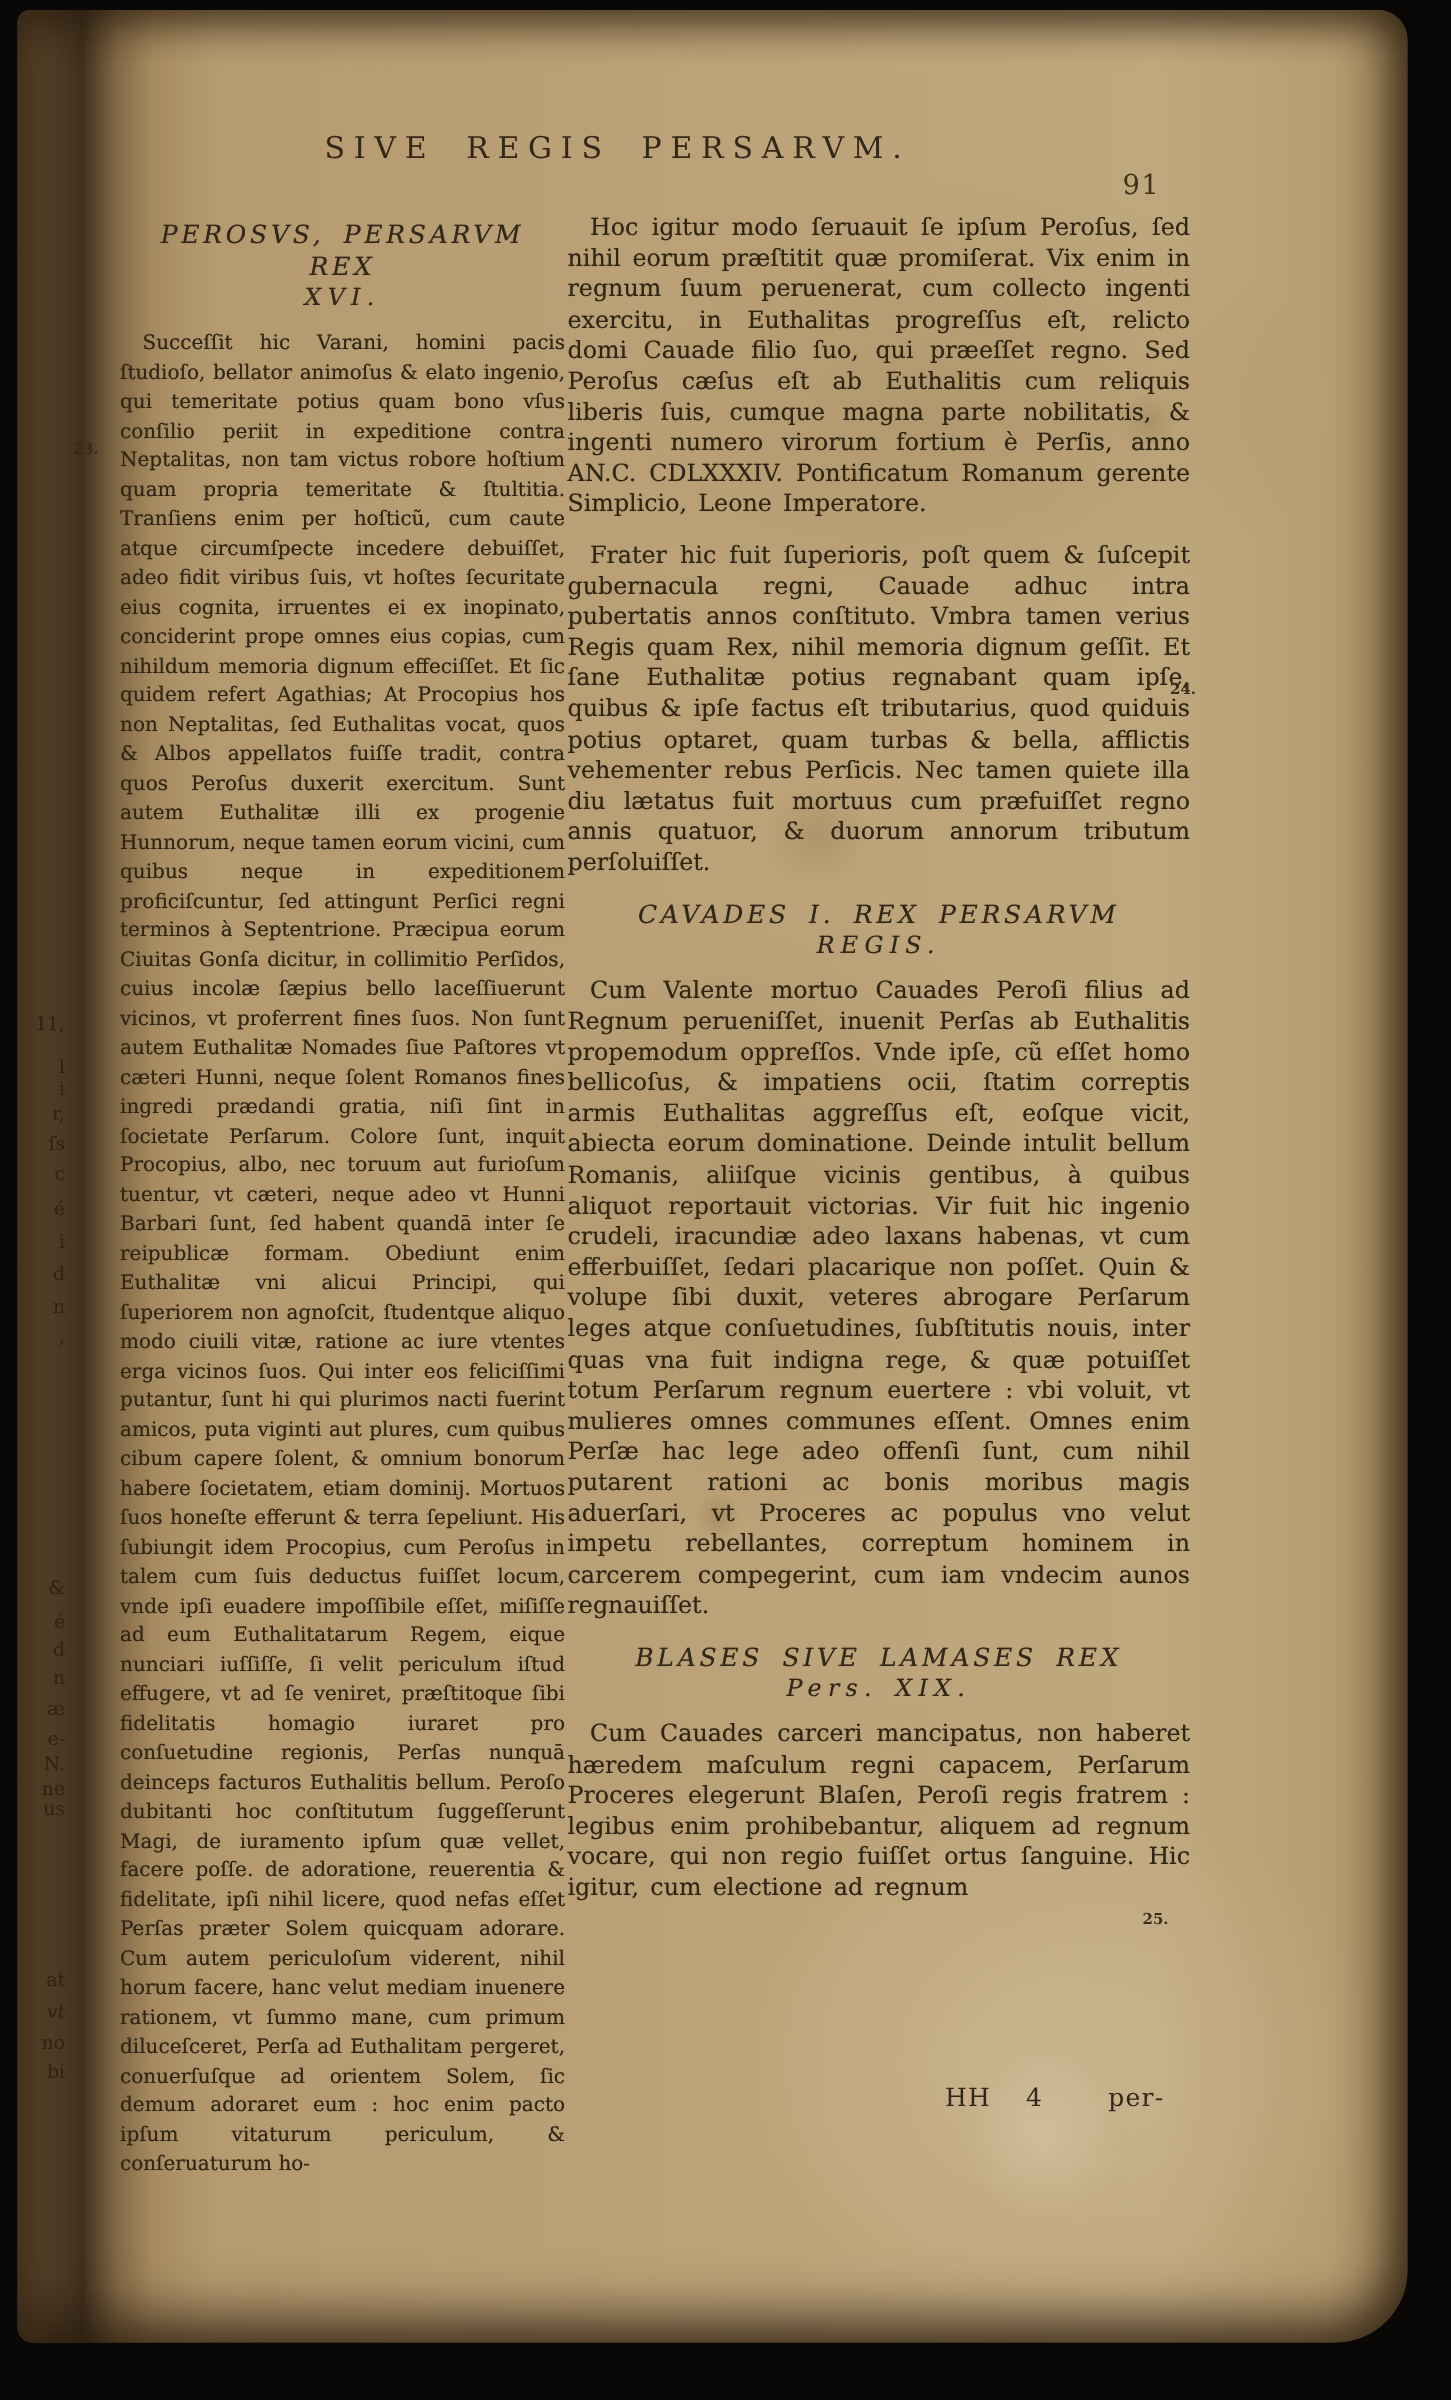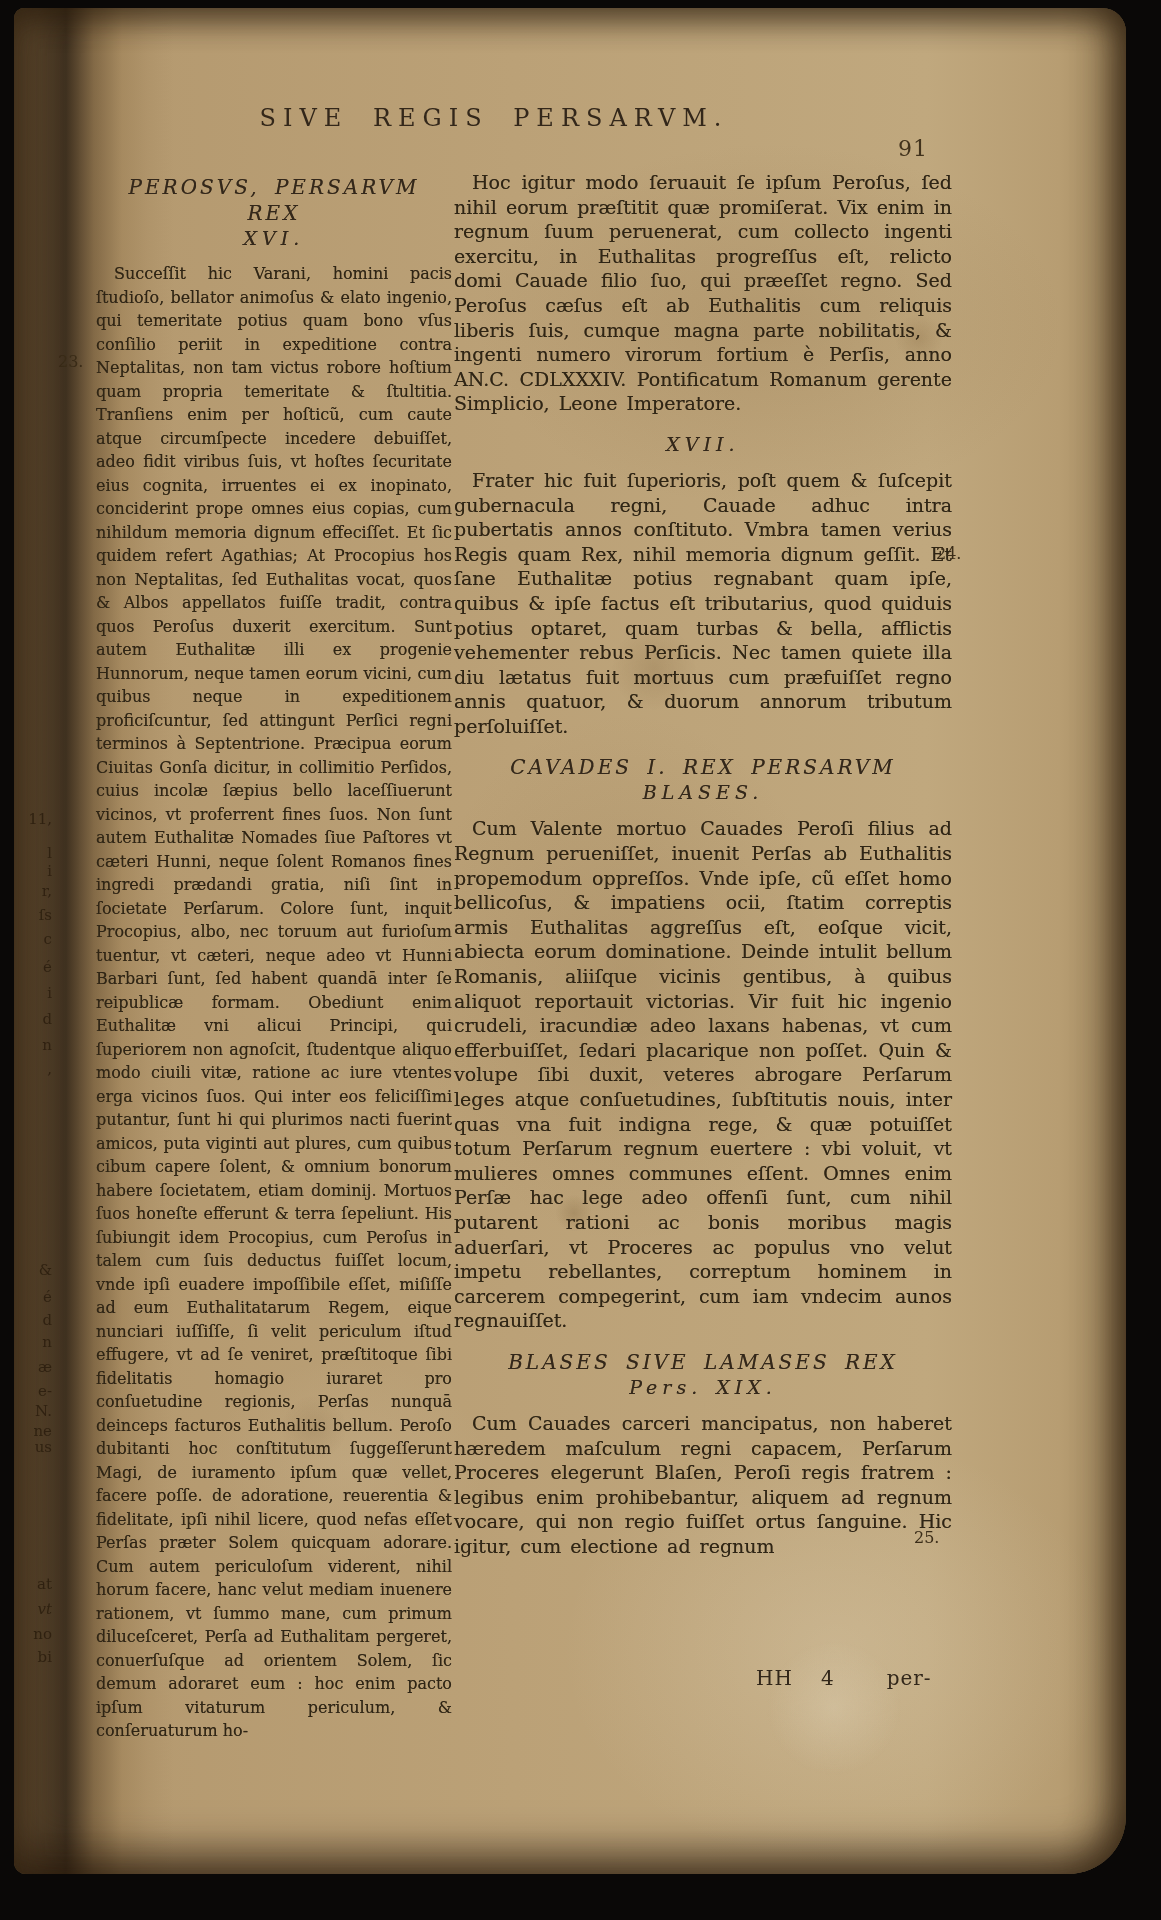--- a/index.html
+++ b/index.html
@@ -35,21 +35,21 @@
         font-size:24px;letter-spacing:7px;color:#33271a;word-spacing:10px;}
   .page-number{position:absolute;left:884px;top:128px;font-size:22px;letter-spacing:1px;color:#41321c;}
   .col{position:absolute;color:#2f2515;text-shadow:0 0 .6px rgba(47,37,21,.55);}
   .col-left{left:82px;top:150px;width:356px;font-size:16px;line-height:23.5px;}
   .col-right{left:440px;top:162px;width:498px;font-size:19px;line-height:24.6px;word-spacing:3px;}
   .para{margin:0;text-align:justify;}
   .para.indent{text-indent:18px;}
   .sect{margin:16px 0 12px;text-align:center;font-style:italic;color:#33271a;}
   .sect1{font-size:20px;letter-spacing:3px;line-height:26px;word-spacing:6px;}
   .sect2{font-size:19px;letter-spacing:5px;line-height:24px;}
-  .mnote{position:absolute;font-size:16px;color:#3a2c18;}
+  .mnote{position:absolute;font-size:12px;color:#3a2c18;font-weight:bold;}
   .note-0{left:44px;top:344px;}
   .note-1{left:922px;top:536px;}
   .note-2{left:900px;top:1520px;}
   .footer{position:absolute;left:742px;top:1658px;font-size:20px;color:#32271a;letter-spacing:1px;}
   .signum{margin-left:28px;}
   .catch{margin-left:52px;}
 </style>
 </head>
 <body>
 
@@ -90,26 +90,25 @@
     <div class="col col-left">
         <div class="sect">
           <div class="sect1">PEROSVS, PERSARVM REX</div>
           <div class="sect2">XVI.</div>
         </div>
         <p class="para indent">Succeſſit hic Varani, homini pacis ſtudioſo, bellator animoſus &amp; elato ingenio, qui temeritate potius quam bono vſus conſilio periit in expeditione contra Neptalitas, non tam victus robore hoſtium quam propria temeritate &amp; ſtultitia. Tranſiens enim per hoſticũ, cum caute atque circumſpecte incedere debuiſſet, adeo fidit viribus ſuis, vt hoſtes ſecuritate eius cognita, irruentes ei ex inopinato, conciderint prope omnes eius copias, cum nihildum memoria dignum effeciſſet. Et ſic quidem refert Agathias; At Procopius hos non Neptalitas, ſed Euthalitas vocat, quos &amp; Albos appellatos fuiſſe tradit, contra quos Peroſus duxerit exercitum. Sunt autem Euthalitæ illi ex progenie Hunnorum, neque tamen eorum vicini, cum quibus neque in expeditionem proficiſcuntur, ſed attingunt Perſici regni terminos à Septentrione. Præcipua eorum Ciuitas Gonſa dicitur, in collimitio Perſidos, cuius incolæ ſæpius bello laceſſiuerunt vicinos, vt proferrent fines ſuos. Non ſunt autem Euthalitæ Nomades ſiue Paſtores vt cæteri Hunni, neque ſolent Romanos fines ingredi prædandi gratia, niſi ſint in ſocietate Perſarum. Colore ſunt, inquit Procopius, albo, nec toruum aut furioſum tuentur, vt cæteri, neque adeo vt Hunni Barbari ſunt, ſed habent quandā inter ſe reipublicæ formam. Obediunt enim Euthalitæ vni alicui Principi, qui ſuperiorem non agnoſcit, ſtudentque aliquo modo ciuili vitæ, ratione ac iure vtentes erga vicinos ſuos. Qui inter eos feliciſſimi putantur, ſunt hi qui plurimos nacti fuerint amicos, puta viginti aut plures, cum quibus cibum capere ſolent, &amp; omnium bonorum habere ſocietatem, etiam dominij. Mortuos ſuos honeſte efferunt &amp; terra ſepeliunt. His ſubiungit idem Procopius, cum Peroſus in talem cum ſuis deductus fuiſſet locum, vnde ipſi euadere impoſſibile eſſet, miſiſſe ad eum Euthalitatarum Regem, eique nunciari iuſſiſſe, ſi velit periculum iſtud effugere, vt ad ſe veniret, præſtitoque ſibi fidelitatis homagio iuraret pro conſuetudine regionis, Perſas nunquā deinceps facturos Euthalitis bellum. Peroſo dubitanti hoc conſtitutum ſuggeſſerunt Magi, de iuramento ipſum quæ vellet, facere poſſe. de adoratione, reuerentia &amp; fidelitate, ipſi nihil licere, quod nefas eſſet Perſas præter Solem quicquam adorare. Cum autem periculoſum viderent, nihil horum facere, hanc velut mediam inuenere rationem, vt ſummo mane, cum primum diluceſceret, Perſa ad Euthalitam pergeret, conuerſuſque ad orientem Solem, ſic demum adoraret eum : hoc enim pacto ipſum vitaturum periculum, &amp; conſeruaturum ho-</p>
       </div>
     <div class="col col-right">
         <p class="para indent">Hoc igitur modo ſeruauit ſe ipſum Peroſus, ſed nihil eorum præſtitit quæ promiſerat. Vix enim in regnum ſuum peruenerat, cum collecto ingenti exercitu, in Euthalitas progreſſus eſt, relicto domi Cauade filio ſuo, qui præeſſet regno. Sed Peroſus cæſus eſt ab Euthalitis cum reliquis liberis ſuis, cumque magna parte nobilitatis, &amp; ingenti numero virorum fortium è Perſis, anno AN.C. CDLXXXIV. Pontificatum Romanum gerente Simplicio, Leone Imperatore.</p>
         <div class="sect">
-          <div class="sect2">XVII.</div>
         </div>
         <p class="para indent">Frater hic fuit ſuperioris, poſt quem &amp; ſuſcepit gubernacula regni, Cauade adhuc intra pubertatis annos conſtituto. Vmbra tamen verius Regis quam Rex, nihil memoria dignum geſſit. Et ſane Euthalitæ potius regnabant quam ipſe, quibus &amp; ipſe factus eſt tributarius, quod quiduis potius optaret, quam turbas &amp; bella, afflictis vehementer rebus Perſicis. Nec tamen quiete illa diu lætatus fuit mortuus cum præfuiſſet regno annis quatuor, &amp; duorum annorum tributum perſoluiſſet.</p>
         <div class="sect">
           <div class="sect1">CAVADES I. REX PERSARVM</div>
-          <div class="sect2">BLASES.</div>
+          <div class="sect2">REGIS.</div>
         </div>
         <p class="para indent">Cum Valente mortuo Cauades Peroſi filius ad Regnum perueniſſet, inuenit Perſas ab Euthalitis propemodum oppreſſos. Vnde ipſe, cũ eſſet homo bellicoſus, &amp; impatiens ocii, ſtatim correptis armis Euthalitas aggreſſus eſt, eoſque vicit, abiecta eorum dominatione. Deinde intulit bellum Romanis, aliiſque vicinis gentibus, à quibus aliquot reportauit victorias. Vir fuit hic ingenio crudeli, iracundiæ adeo laxans habenas, vt cum efferbuiſſet, ſedari placarique non poſſet. Quin &amp; volupe ſibi duxit, veteres abrogare Perſarum leges atque conſuetudines, ſubſtitutis nouis, inter quas vna fuit indigna rege, &amp; quæ potuiſſet totum Perſarum regnum euertere : vbi voluit, vt mulieres omnes communes eſſent. Omnes enim Perſæ hac lege adeo offenſi ſunt, cum nihil putarent rationi ac bonis moribus magis aduerſari, vt Proceres ac populus vno velut impetu rebellantes, correptum hominem in carcerem compegerint, cum iam vndecim aunos regnauiſſet.</p>
         <div class="sect">
           <div class="sect1">BLASES SIVE LAMASES REX</div>
           <div class="sect2">Pers. XIX.</div>
         </div>
         <p class="para indent">Cum Cauades carceri mancipatus, non haberet hæredem maſculum regni capacem, Perſarum Proceres elegerunt Blaſen, Peroſi regis fratrem : legibus enim prohibebantur, aliquem ad regnum vocare, qui non regio fuiſſet ortus ſanguine. Hic igitur, cum electione ad regnum</p>
       </div>
 
     <div id="margin-notes">

